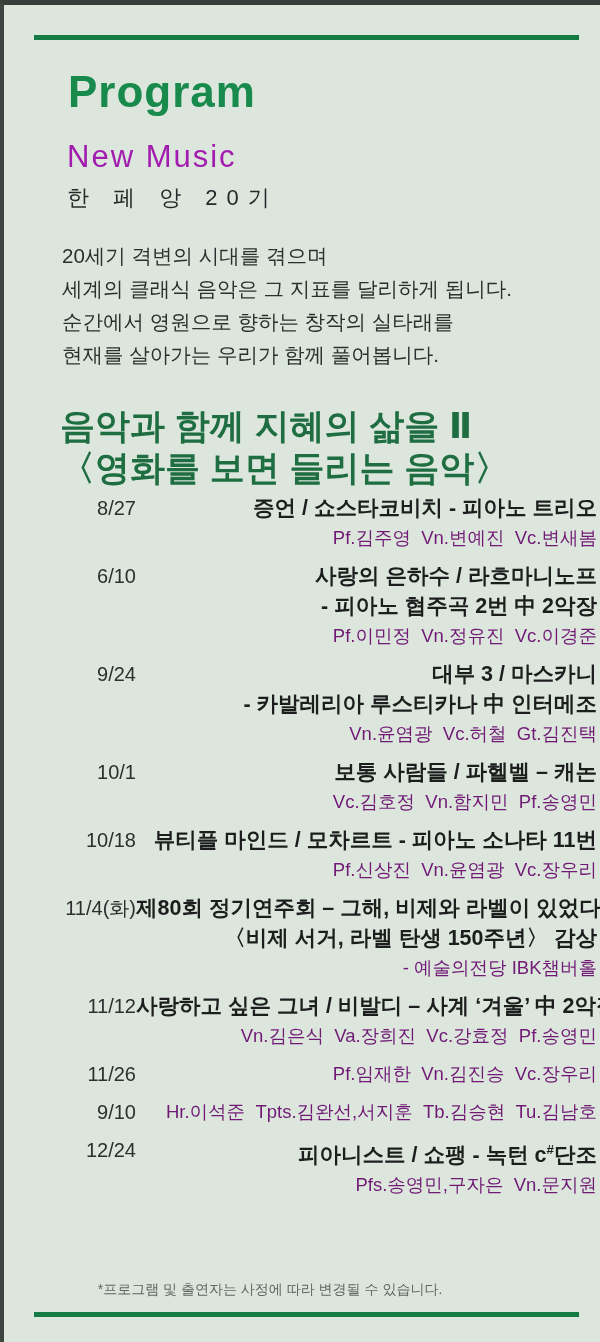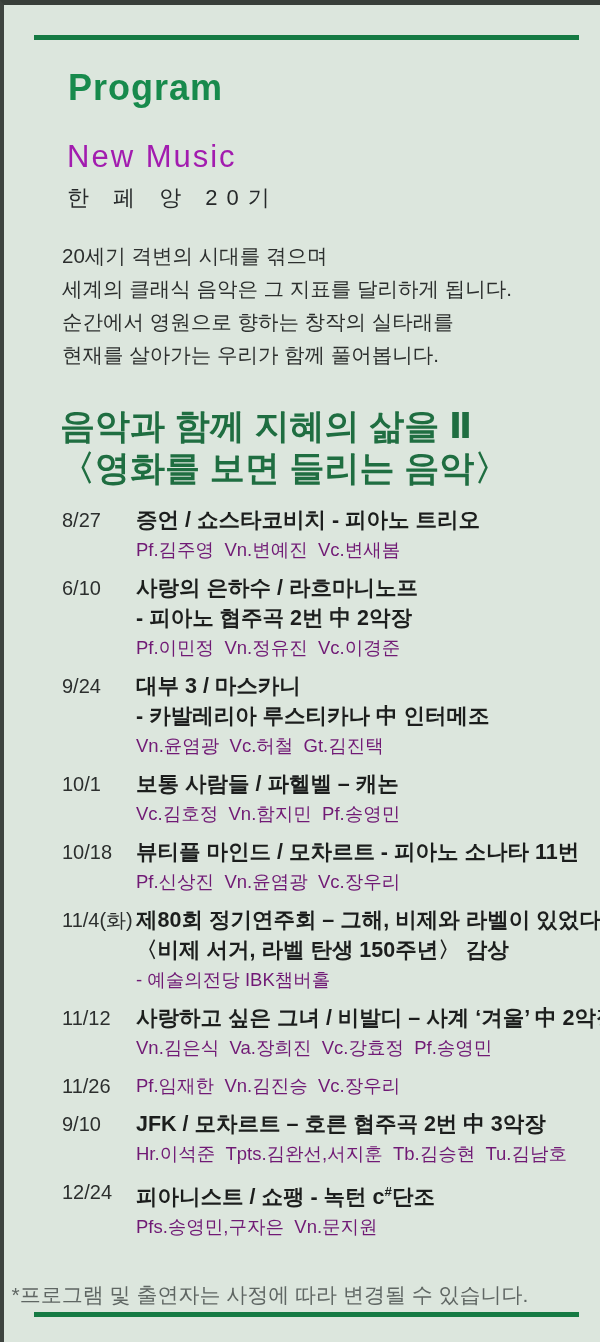--- a/index.html
+++ b/index.html
@@ -13,48 +13,48 @@
     border-top: 5px solid #383e39;
     overflow: hidden;
     font-family: "Liberation Sans", "DejaVu Sans", sans-serif;
   }
   .rule { position: absolute; left: 30px; width: 545px; height: 5px; background: #157a43; }
   .rule-top { top: 30px; }
   .rule-bottom { top: 1307px; }
 
   .program-title {
     position: absolute; left: 64px; top: 62px;
-    font-size: 36px; font-weight: 700; color: #178a4c; letter-spacing: 1px;
+    font-size: 44px; font-weight: 700; color: #178a4c; letter-spacing: 1px;
   }
   .new-music {
     position: absolute; left: 63px; top: 134px;
     font-size: 31px; font-weight: 400; color: #a21caf; letter-spacing: 2px;
   }
   .cohort {
     position: absolute; left: 63px; top: 178px;
     font-size: 22px; color: #26292a; letter-spacing: 9px;
   }
   .intro {
     position: absolute; left: 58px; top: 234px;
     font-size: 20.5px; line-height: 33px; color: #2c2f2e; white-space: pre-line;
   }
   .section-heading {
     position: absolute; left: 56px; top: 400px;
     font-size: 35px; font-weight: 700; color: #1f6e41; line-height: 42px; white-space: nowrap;
   }
-  .events { position: absolute; left: 58px; top: 500px; width: 535px; }
+  .events { position: absolute; left: 58px; top: 488px; width: 535px; text-align: right; }
   .event { display: flex; align-items: flex-start; margin-bottom: 8px; }
   .event-date { flex: none; width: 74px; font-size: 20px; line-height: 30px; color: #2c2f2e; }
   .event-body { flex: 1; min-width: 0; }
   .event-title { font-size: 21.5px; font-weight: 700; color: #1c1e1d; line-height: 30px; white-space: nowrap; }
   .event-title sup { font-size: 0.62em; vertical-align: super; }
   .event-performers { font-size: 18.5px; color: #701a75; line-height: 30px; white-space: pre-wrap; }
   .footnote {
     position: absolute; left: 0; top: 1276px; width: 532px;
-    text-align: center; font-size: 21px; color: #5f6663;
+    text-align: center; font-size: 14px; color: #5f6663;
   }
 </style>
 </head>
 <body>
 
 <div class="page">
   <div class="rule rule-top"></div>
 
   <div class="program-title">Program</div>
   <div class="new-music">New Music</div>
@@ -125,21 +125,20 @@
       </div>
       <div class="event">
         <div class="event-date">11/26</div>
         <div class="event-body">
           <div class="event-performers">Pf.임재한  Vn.김진승  Vc.장우리</div>
         </div>
       </div>
       <div class="event">
         <div class="event-date">9/10</div>
         <div class="event-body">
-          <div class="event-title">JFK / 모차르트 – 호른 협주곡 2번 中 3악장</div>
           <div class="event-performers">Hr.이석준  Tpts.김완선,서지훈  Tb.김승현  Tu.김남호</div>
         </div>
       </div>
       <div class="event">
         <div class="event-date">12/24</div>
         <div class="event-body">
           <div class="event-title">피아니스트 / 쇼팽 - 녹턴 c<sup>#</sup>단조</div>
           <div class="event-performers">Pfs.송영민,구자은  Vn.문지원</div>
         </div>
       </div>

